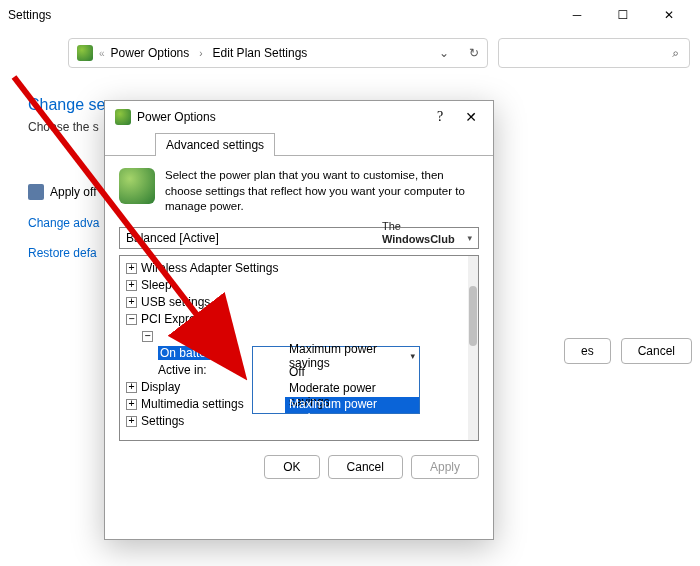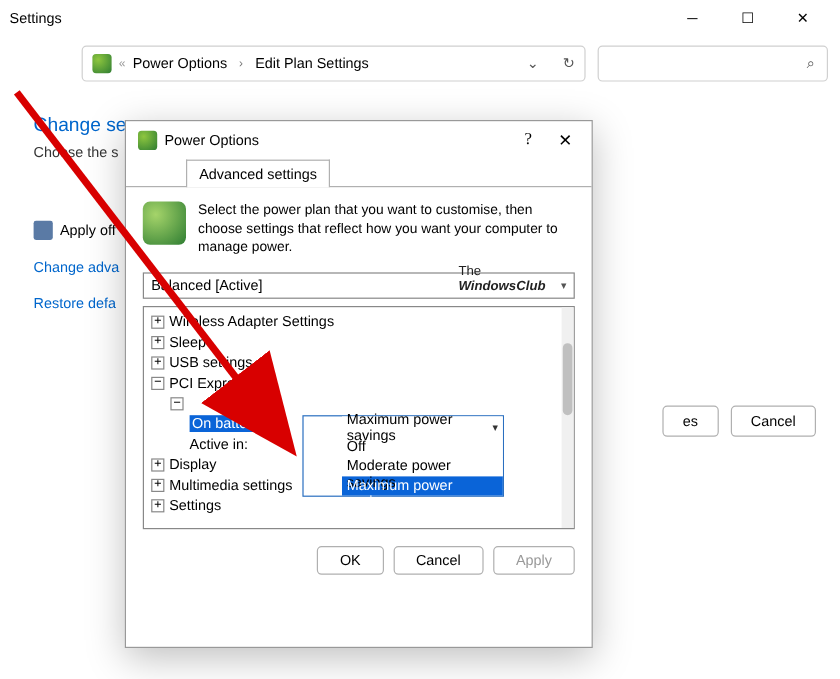--- a/index.html
+++ b/index.html
@@ -21,21 +21,21 @@
     .addr-right { margin-left: auto; display: flex; gap: 20px; color: #555; font-size: 12px; }
     .searchbox { flex: 1; height: 30px; border: 1px solid #d0d0d0; border-radius: 4px; display: flex; align-items: center; justify-content: flex-end; padding: 0 10px; color: #555; }
     
     .bg-content { padding: 20px 10px 0 28px; }
     .bg-heading { color: #0066cc; font-size: 16px; }
     .bg-sub { color: #333; margin-top: 6px; }
     .bg-turnoff { margin-top: 50px; display: flex; align-items: center; gap: 6px; }
     .turnoff-icon { width: 16px; height: 16px; background: #5a7aa5; border-radius: 2px; }
     .bg-link { color: #0066cc; margin-top: 16px; cursor: pointer; }
     
-    .bg-footer-buttons { position: absolute; top: 338px; right: 20px; display: flex; gap: 10px; }
+    .bg-footer-buttons { position: absolute; top: 338px; right: 8px; display: flex; gap: 10px; }
     .btn { height: 26px; padding: 0 16px; background: #fff; border: 1px solid #b0b0b0; border-radius: 4px; font-size: 12px; display: flex; align-items: center; justify-content: center; cursor: pointer; }
     .btn.disabled { color: #999; }
     
     
     .dialog { position: absolute; top: 100px; left: 104px; width: 390px; height: 440px; background: #fff; border: 1px solid #999; box-shadow: 0 8px 30px rgba(0,0,0,0.25); }
     .dlg-titlebar { height: 32px; display: flex; align-items: center; padding: 0 10px; }
     .dlg-icon { width: 16px; height: 16px; background: radial-gradient(circle at 30% 30%, #8ec63f, #2e7d32); border-radius: 3px; margin-right: 6px; }
     .dlg-title { font-size: 12px; flex: 1; }
     .dlg-help { font-family: Georgia, serif; font-size: 14px; margin-right: 16px; cursor: pointer; }
     .dlg-close { font-size: 14px; cursor: pointer; padding: 2px 6px; }
@@ -71,21 +71,21 @@
     .tree-thumb { position: absolute; left: 1px; top: 30px; width: 8px; height: 60px; background: #c0c0c0; border-radius: 4px; }
     
     .restore-row { display: flex; justify-content: flex-end; padding: 10px 14px 0 14px; }
     .dlg-footer { padding: 14px 14px 10px 14px; display: flex; justify-content: flex-end; gap: 8px; }
     .btn.sm { height: 24px; padding: 0 18px; }
     
     
     .arrow { position: absolute; top: 71px; left: 8px; width: 260px; height: 320px; pointer-events: none; }
     
     .watermark { position: absolute; top: 220px; left: 382px; font-size: 11px; color: #222; line-height: 1.15; }
-    .watermark b { font-weight: 600; font-style: italic; }
+    .watermark b { font-weight: 600; }
   </style>
 </head>
 <body>
 
 <div class="top-window">
   <div class="top-titlebar">
     <span class="top-title">Settings</span>
     <div class="winbtns">
       <div class="winbtn">─</div>
       <div class="winbtn">☐</div>

